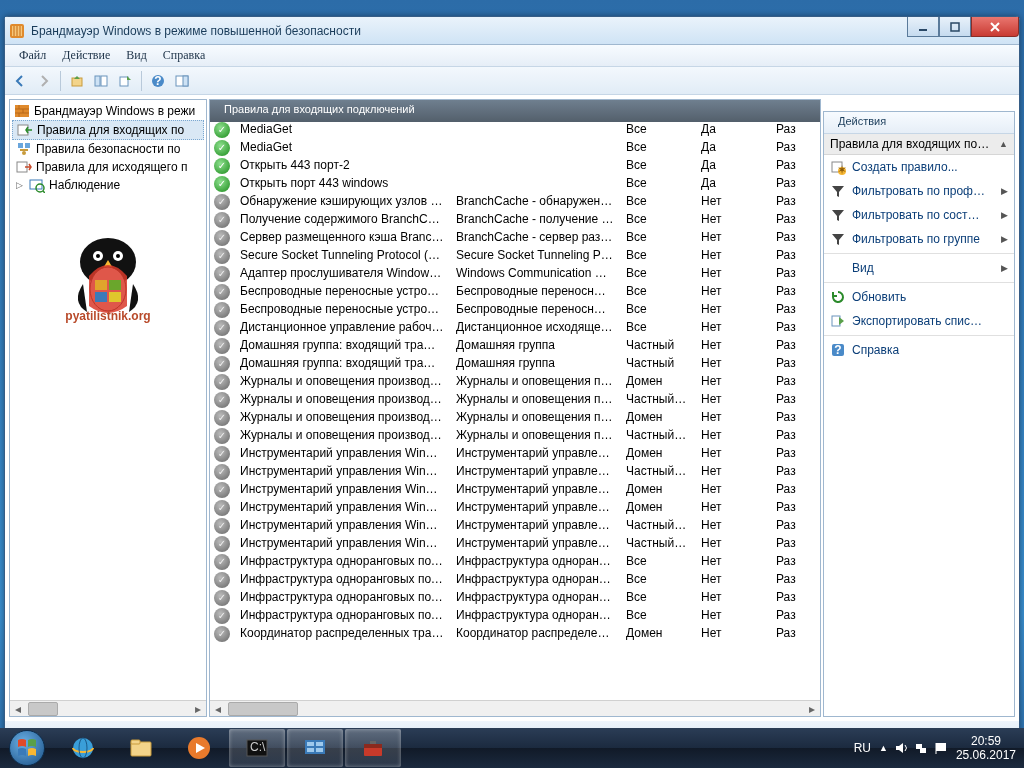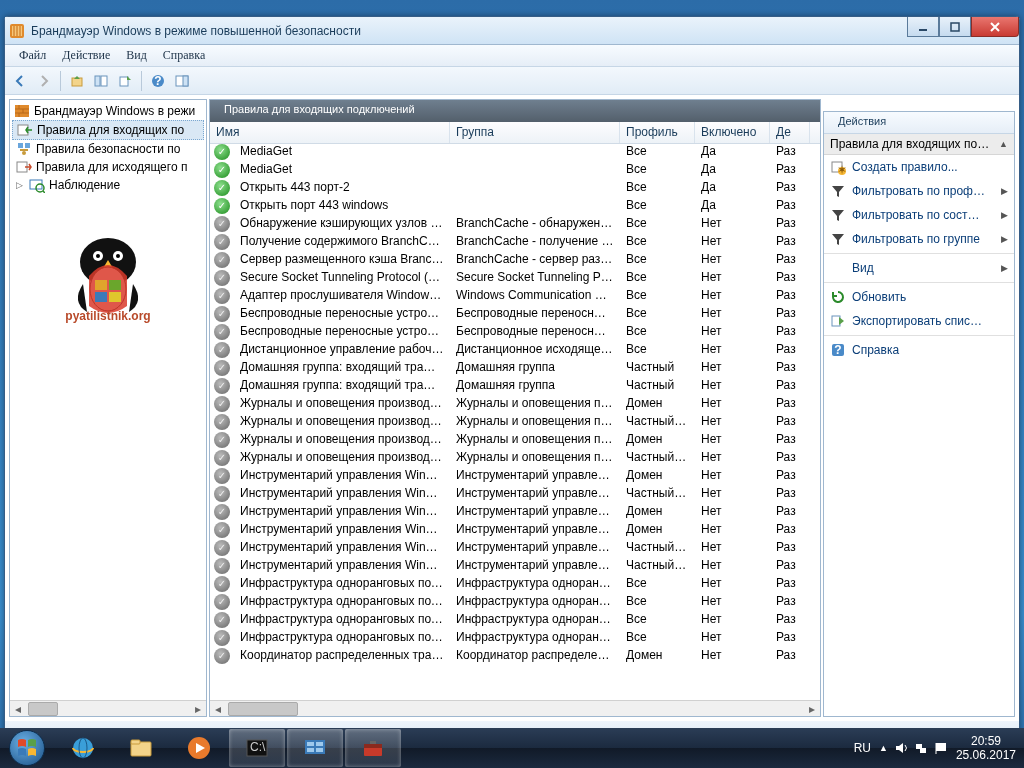--- a/index.html
+++ b/index.html
@@ -229,27 +229,20 @@
       </div>
       <div class="tree-scroll">
         <div class="arrow">◂</div>
         <div class="thumb"></div>
         <div class="arrow r">▸</div>
       </div>
     </div>
 
     <div class="pane center-pane">
       <div class="pane-header">Правила для входящих подключений</div>
-      <div class="list-header">
-        <div class="col col-name">Имя</div>
-        <div class="col col-group">Группа</div>
-        <div class="col col-profile">Профиль</div>
-        <div class="col col-enabled">Включено</div>
-        <div class="col col-action">Де</div>
-      </div>
       <div class="list-body" id="list-body">
           <div class="row">
             <span class="ri allow"></span>
             <span class="cell" style="width:216px">MediaGet</span>
             <span class="cell col-group"></span>
             <span class="cell col-profile">Все</span>
             <span class="cell col-enabled">Да</span>
             <span class="cell col-action">Раз</span>
           </div>
           <div class="row">

